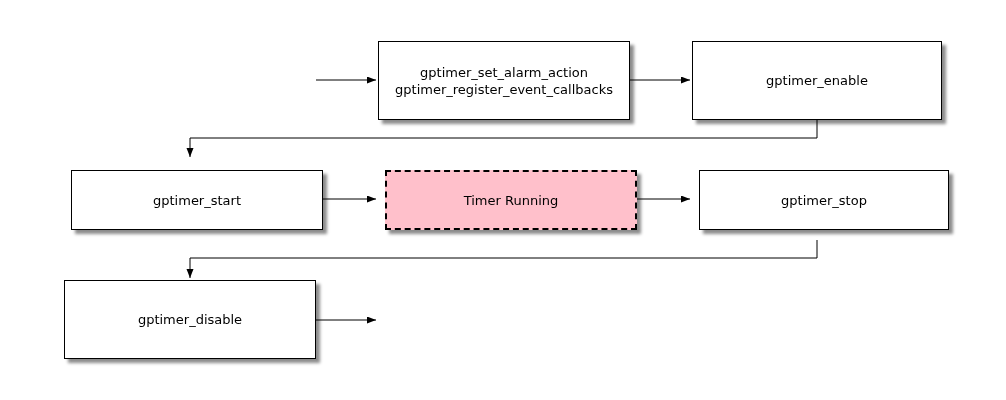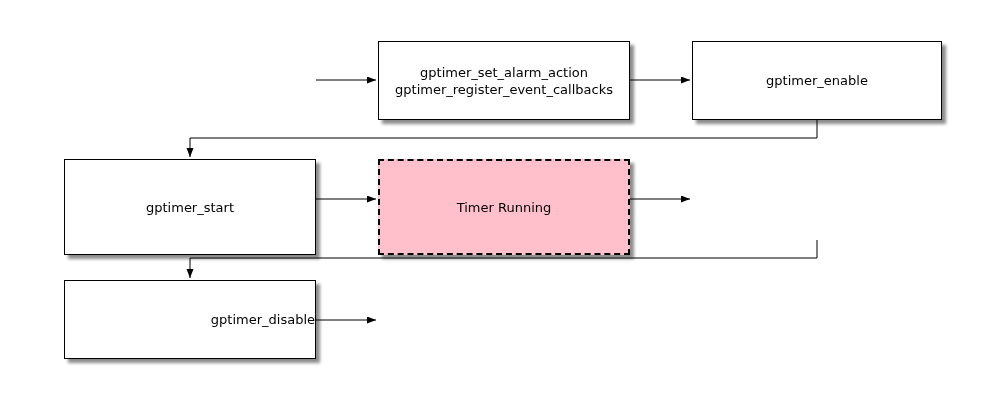--- a/index.html
+++ b/index.html
@@ -41,22 +41,22 @@
     background: var(--running-fill, #ffc0cb);
     border: 2px dashed var(--node-border, #000000);
     justify-content: center;
   }
   
   .col1 { left: 64px;  width: 252px; }
   .col2 { left: 378px; width: 252px; }
   .col3 { left: 692px; width: 250px; }
   
   .row1 { top: 41px;  height: 79px; }
-  .row2 { top: 159px; height: 96px; }
-  .row3 { top: 280px; height: 79px; align-items: flex-end; }
+  .row2 { top: 170px; height: 60px; margin-left: 7px; }
+  .row3 { top: 280px; height: 79px; }
 </style>
 </head>
 <body>
 
 <div class="canvas">
 
   <svg class="connectors" width="1006" height="400" viewBox="0 0 1006 400" xmlns="http://www.w3.org/2000/svg">
     <defs>
       <marker id="arrow" markerWidth="10" markerHeight="8" refX="9" refY="3.5" orient="auto" markerUnits="userSpaceOnUse">
         <path d="M0,0 L9,3.5 L0,7 z" fill="#000000"></path>
@@ -85,18 +85,21 @@
     <span>gptimer_set_alarm_action</span>
     <span>gptimer_register_event_callbacks</span>
   </div>
 
   <div class="node col1 row2">
     <span>gptimer_start</span>
   </div>
   <div class="node running col2 row2">
     <span>Timer Running</span>
   </div>
+  <div class="node col3 row2">
+    <span>gptimer_stop</span>
+  </div>
 
   <div class="node col1 row3">
     <span>gptimer_disable</span>
   </div>
 
 </div>
 
 </body></html>

